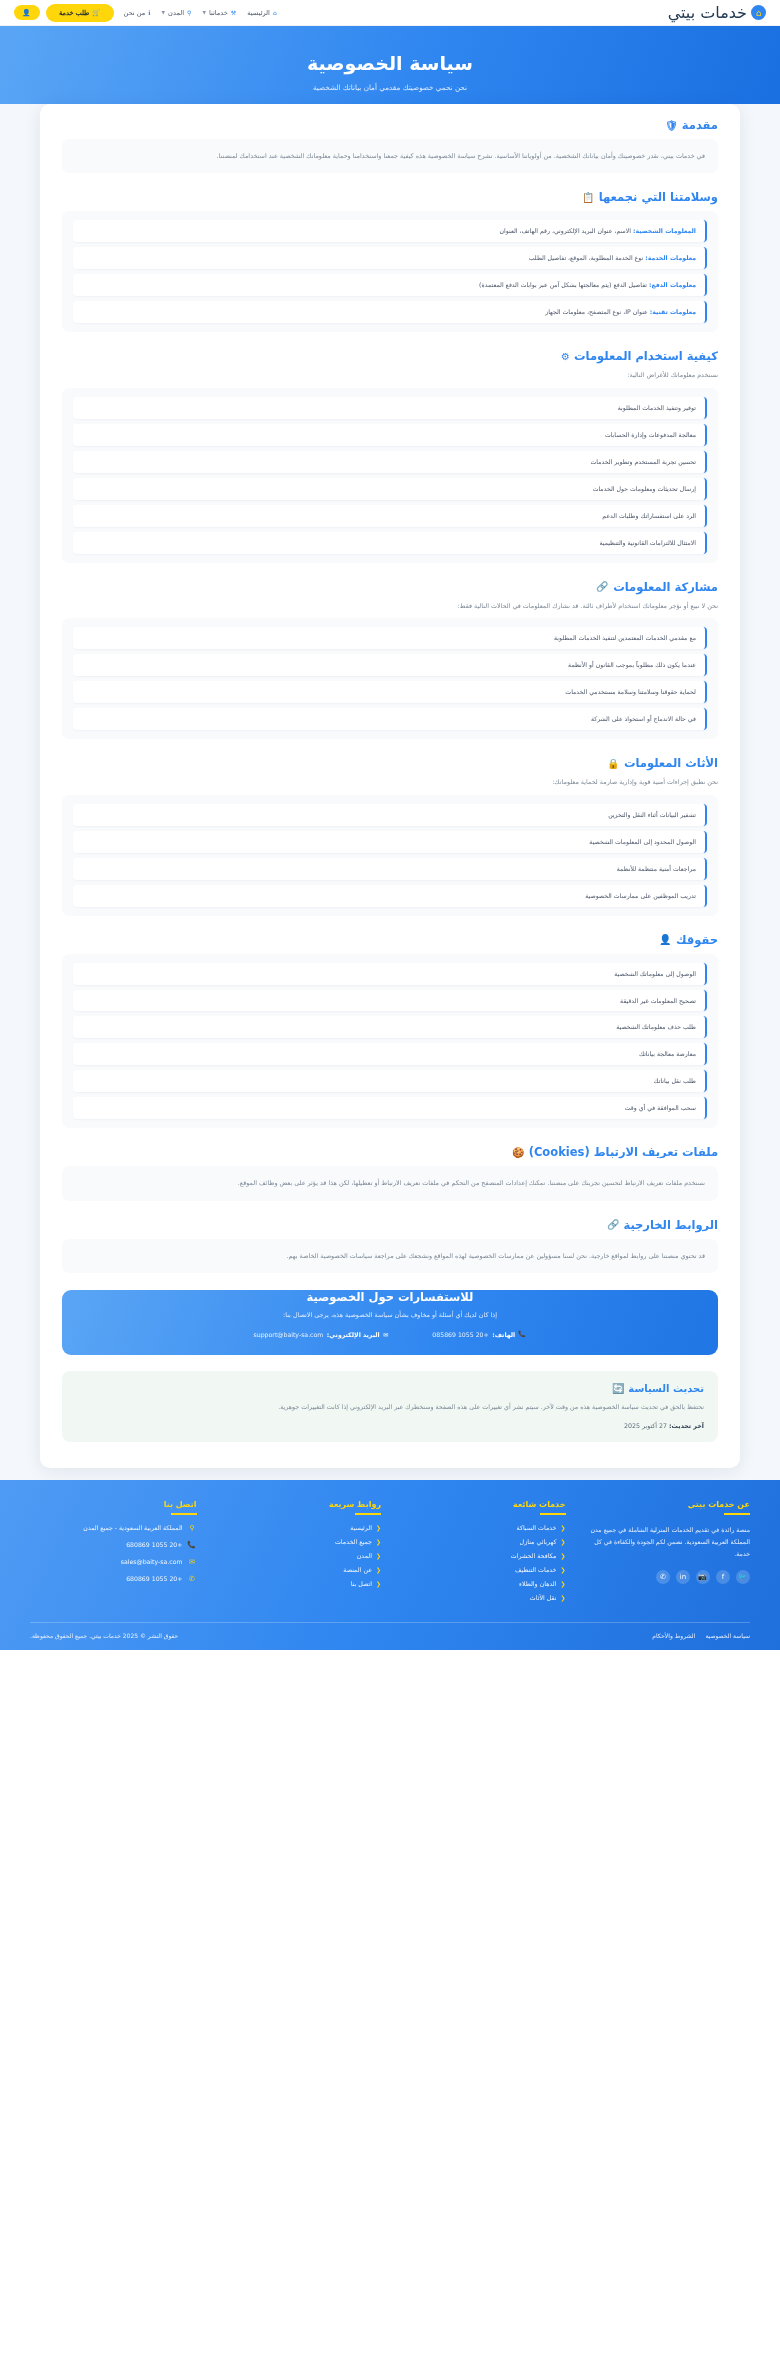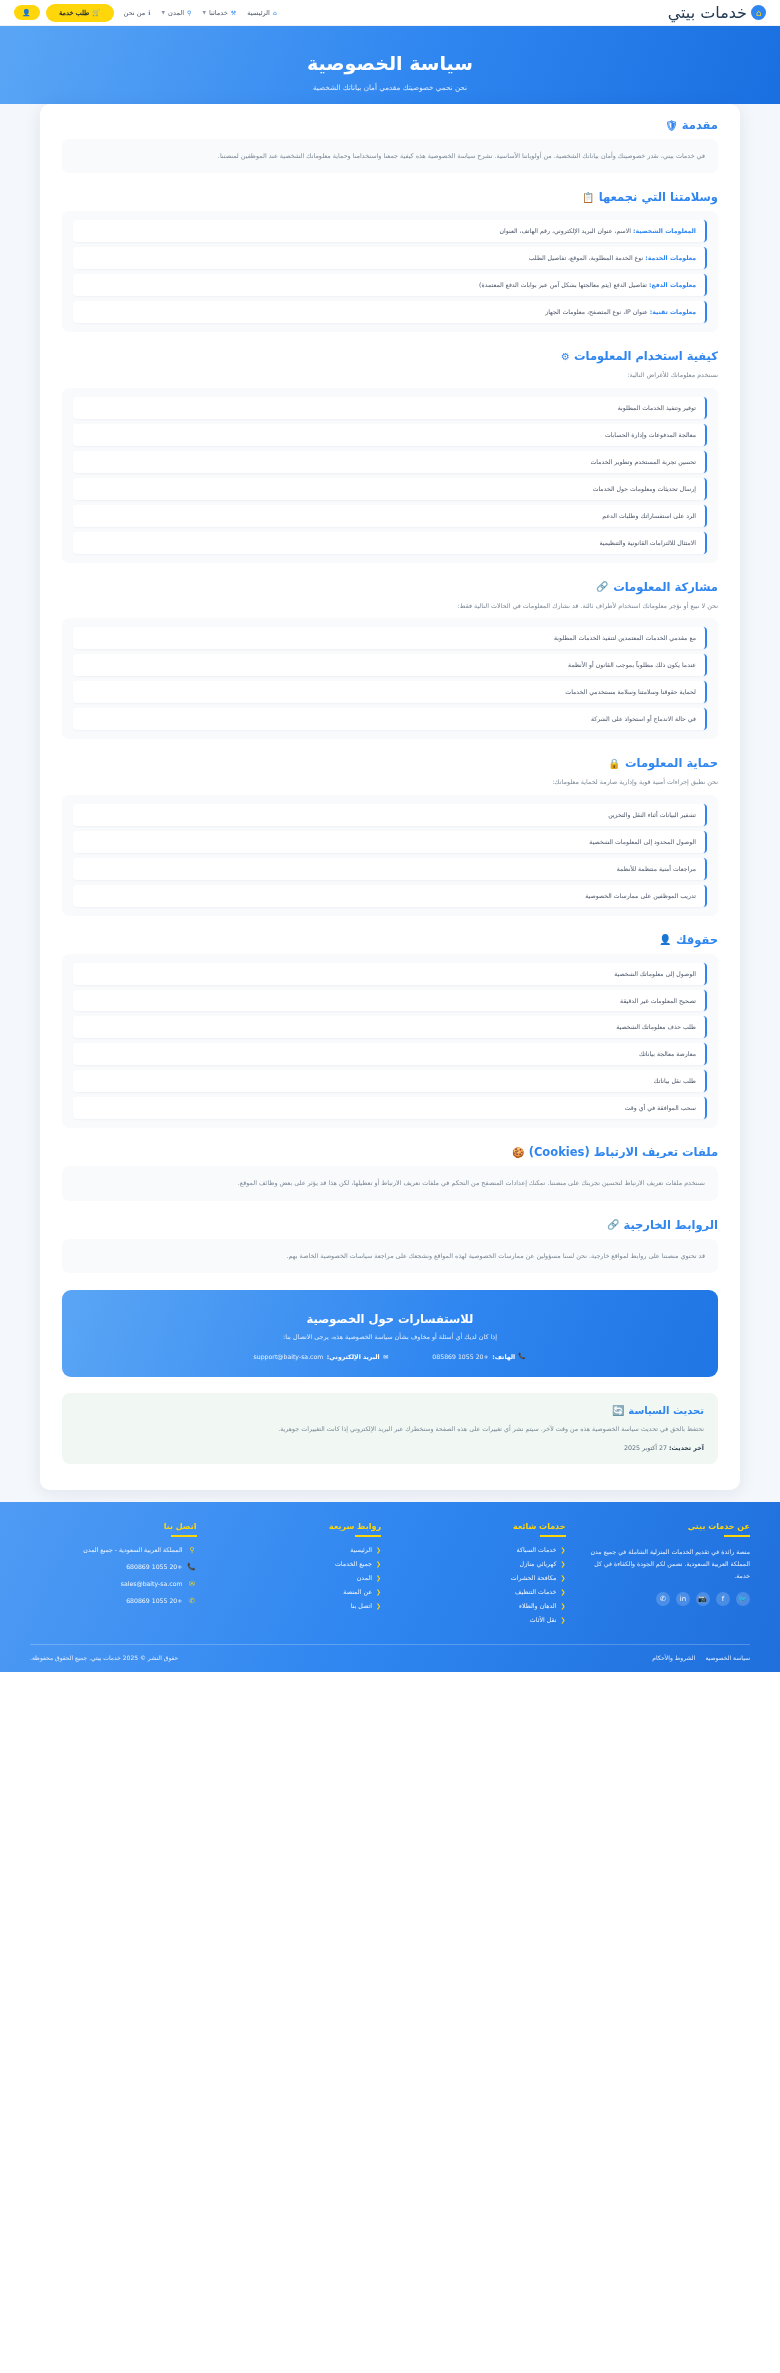--- a/index.html
+++ b/index.html
@@ -96,21 +96,21 @@
 
   .plain-block {
     background: #f8fafc; border-radius: 7px; padding: 11px 13px;
     font-size: 6.4px; color: #7b8794; line-height: 1.95; text-align: justify;
   }
 
   
   .cta {
     background: linear-gradient(110deg, #5aa5f5 0%, #2f86f0 60%, #1f76e4 100%);
     border-radius: 9px;
-    padding: 22px 18px 17px;
+    padding: 0 18px 17px;
     text-align: center;
     color: #fff;
     margin-bottom: 16px;
   }
   .cta h2 { font-size: 11.5px; font-weight: bold; margin-bottom: 7px; }
   .cta p { font-size: 6.4px; color: #e3efff; margin-bottom: 11px; }
   .cta-row { display: flex; justify-content: center; gap: 44px; }
   .cta-pill { display: flex; align-items: center; gap: 3.5px; font-size: 6.2px; }
   .cta-pill .lbl { font-weight: bold; }
   .cta-pill .val { color: #eaf3ff; }
@@ -208,21 +208,21 @@
 </div>
 
 <div class="page-wrap">
   <div class="card">
 
     <div class="section">
       <div class="sec-head">
         <span>مقدمة</span>
         <span class="sicon">🛡</span>
       </div>
-      <div class="plain-block">في خدمات بيتي، نقدر خصوصيتك وأمان بياناتك الشخصية. من أولوياتنا الأساسية. تشرح سياسة الخصوصية هذه كيفية جمعنا واستخدامنا وحماية معلوماتك الشخصية عند الموظفين لمنصتنا.</div>
+      <div class="plain-block">في خدمات بيتي، نقدر خصوصيتك وأمان بياناتك الشخصية. من أولوياتنا الأساسية. تشرح سياسة الخصوصية هذه كيفية جمعنا واستخدامنا وحماية معلوماتك الشخصية عند استخدامك لمنصتنا.</div>
     </div>
 
     <div class="section">
       <div class="sec-head">
         <span>وسلامتنا التي نجمعها</span>
         <span class="sicon">📋</span>
       </div>
       <div class="sec-body">
         <div class="item">
           <b>المعلومات الشخصية:</b>
@@ -268,21 +268,21 @@
       <div class="sec-body">
         <div class="item">مع مقدمي الخدمات المعتمدين لتنفيذ الخدمات المطلوبة</div>
         <div class="item">عندما يكون ذلك مطلوباً بموجب القانون أو الأنظمة</div>
         <div class="item">لحماية حقوقنا وسلامتنا وسلامة مستخدمي الخدمات</div>
         <div class="item">في حالة الاندماج أو استحواذ على الشركة</div>
       </div>
     </div>
 
     <div class="section">
       <div class="sec-head">
-        <span>حماية المعلومات</span>
+        <span>الأثاث المعلومات</span>
         <span class="sicon">🔒</span>
       </div>
       <div class="sec-intro">نحن نطبق إجراءات أمنية قوية وإدارية صارمة لحماية معلوماتك:</div>
       <div class="sec-body">
         <div class="item">تشفير البيانات أثناء النقل والتخزين</div>
         <div class="item">الوصول المحدود إلى المعلومات الشخصية</div>
         <div class="item">مراجعات أمنية منتظمة للأنظمة</div>
         <div class="item">تدريب الموظفين على ممارسات الخصوصية</div>
       </div>
     </div>

